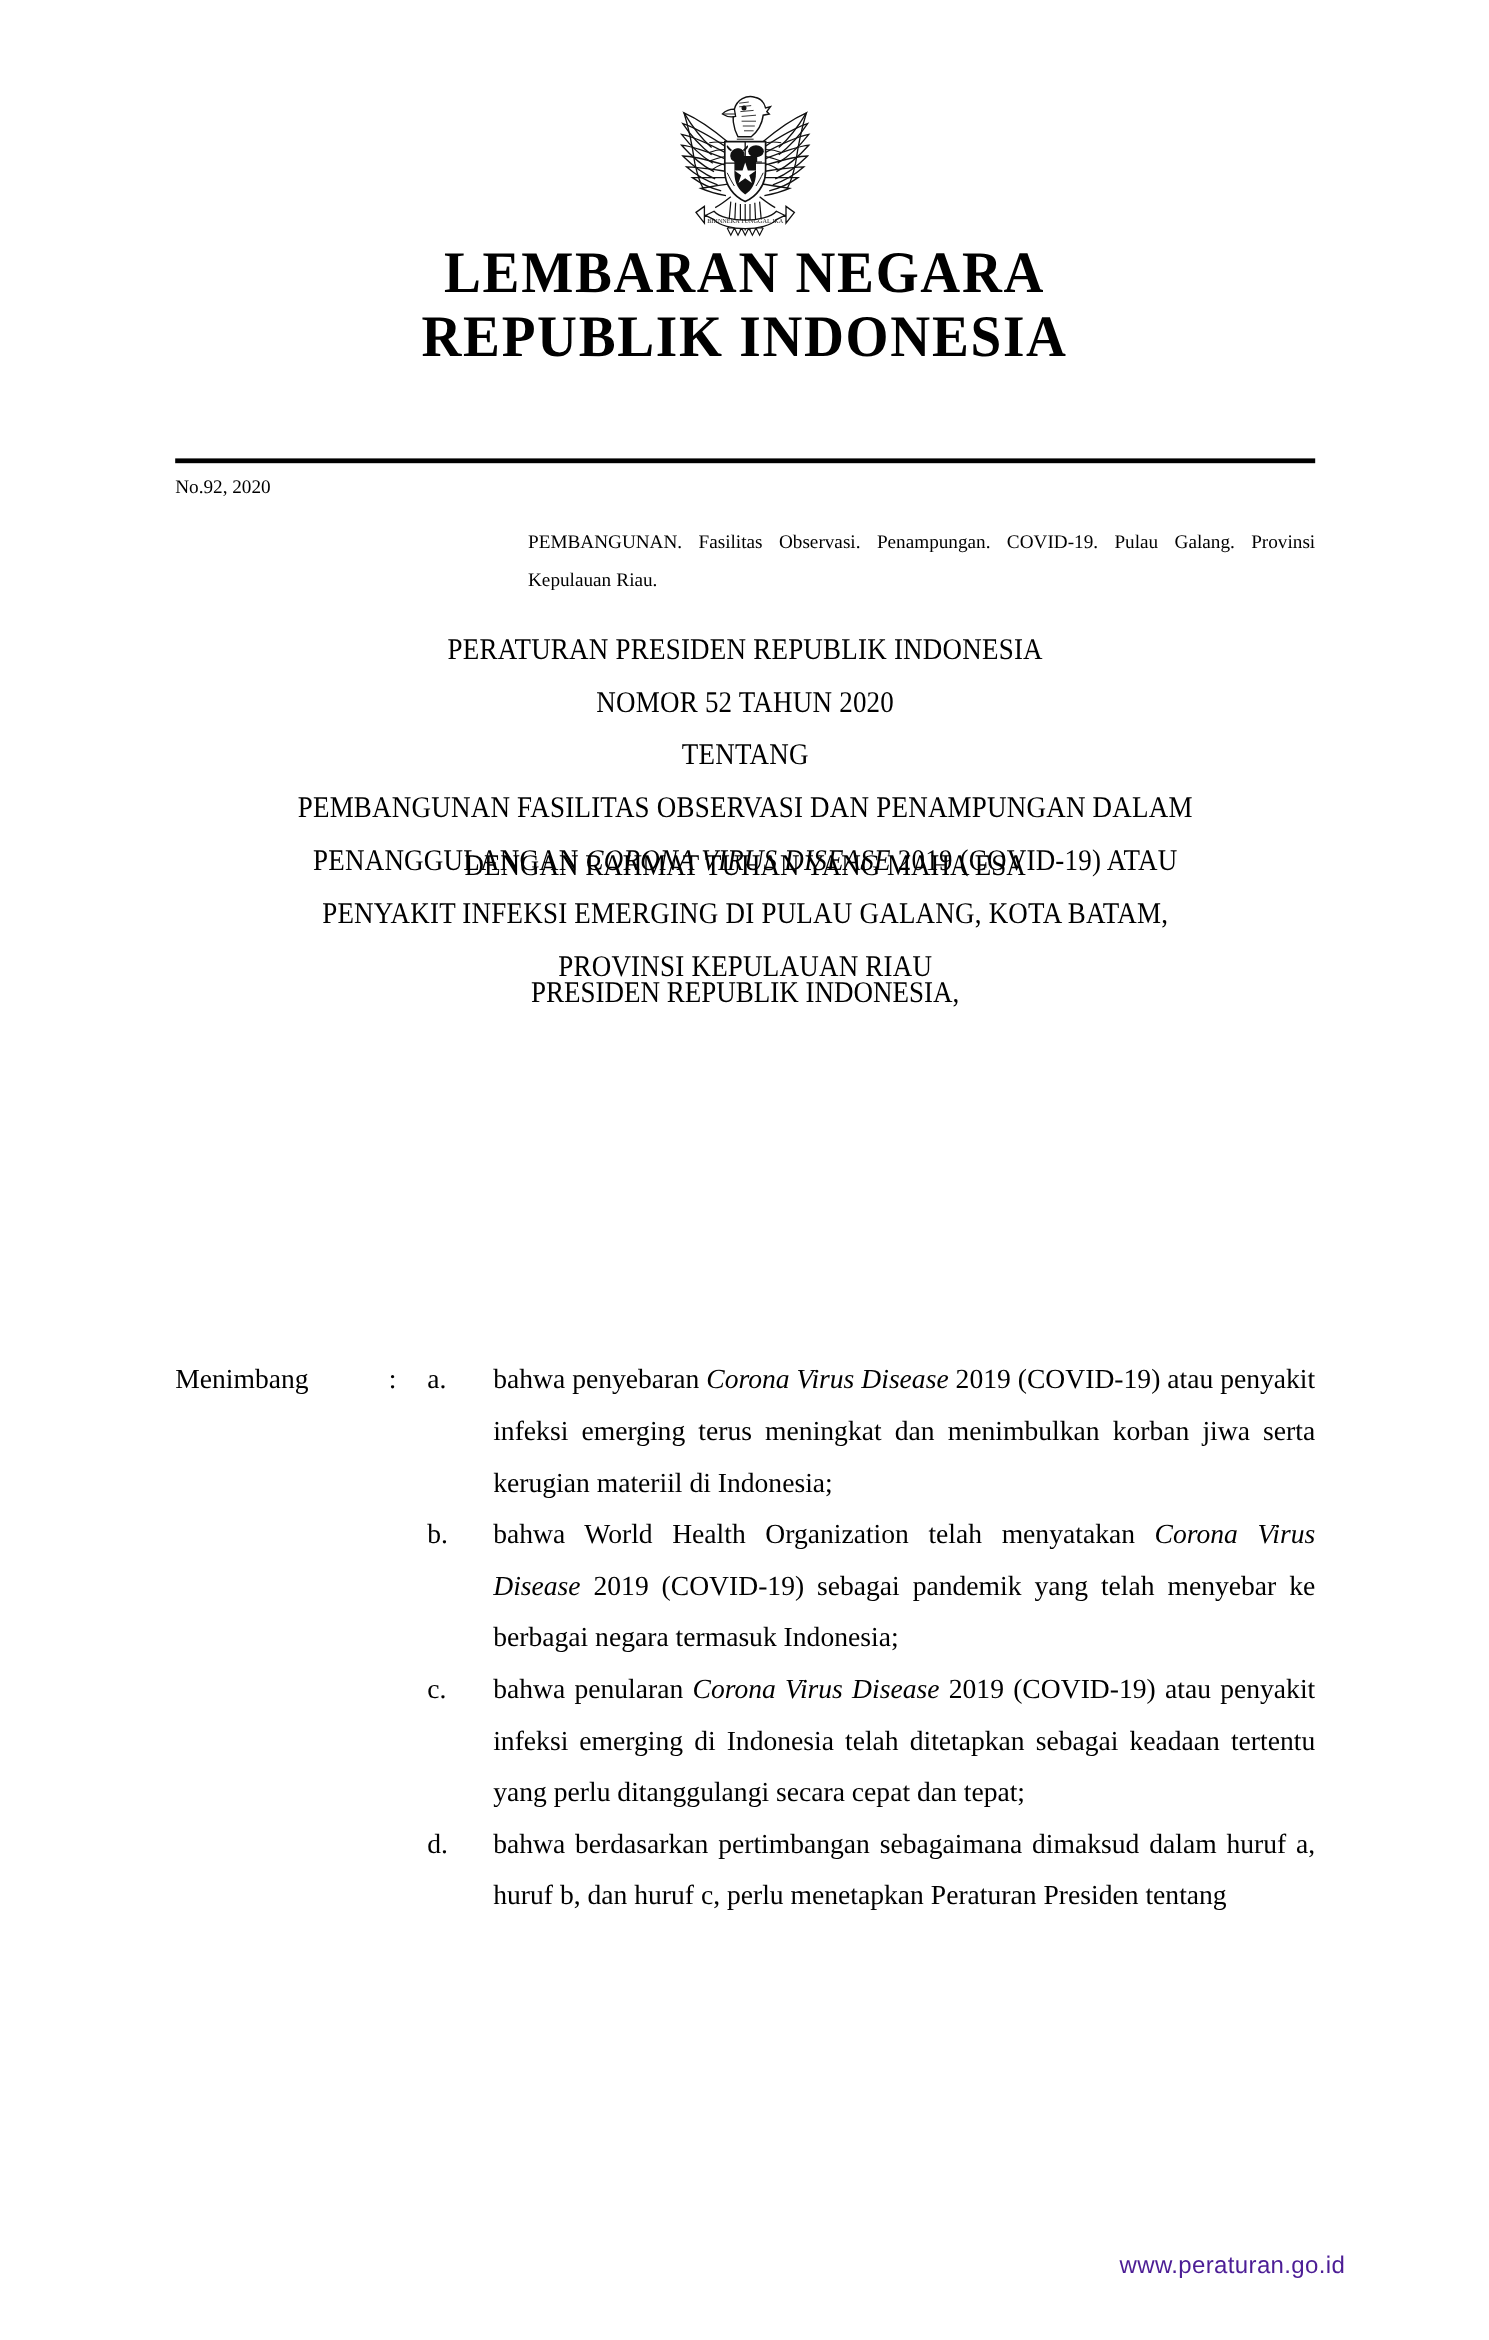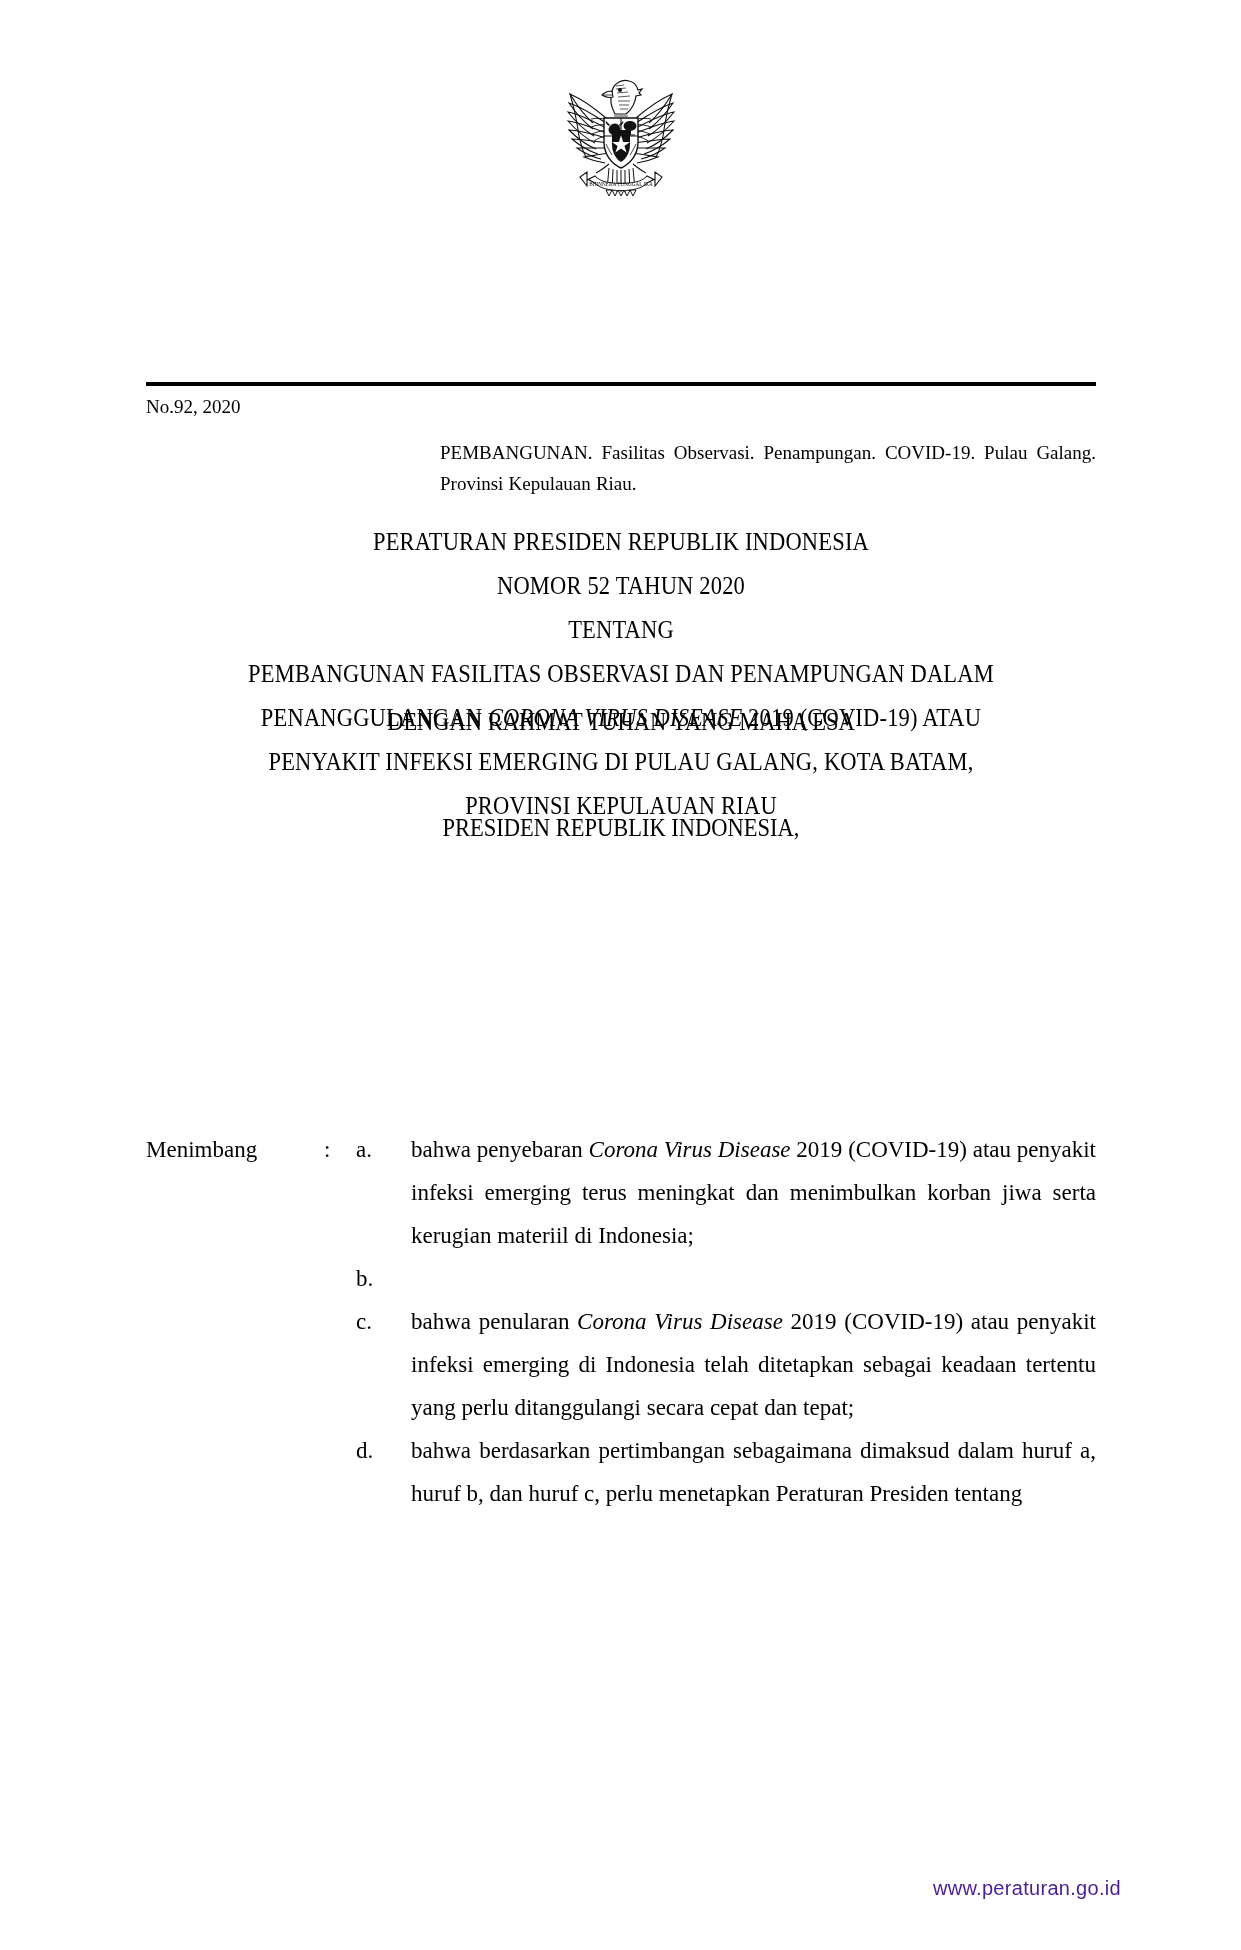--- a/index.html
+++ b/index.html
@@ -59,21 +59,21 @@
   }
 
   
   .catalog {
     position: absolute;
     left: 146px;
     width: 950px;
     top: 391px;
     display: flex;
     align-items: flex-start;
-    font-size: 19px;
+    font-size: 16px;
     line-height: 31px;
   }
   .catalog-no {
     width: 294px;
     flex: 0 0 294px;
     white-space: nowrap;
   }
   .catalog-subject {
     flex: 1 1 auto;
     text-align: justify;
@@ -291,20 +291,24 @@
 
         <g>
           <path d="M34 117 L41 112 L41 120 L49 116 C58 126 92 126 101 116 L109 120 L109 112 L116 117
                    L109 126 L109 119 L101 123 C92 133 58 133 49 123 L41 119 L41 126 Z" fill="#fff" stroke="#111" stroke-width="1.1"></path>
           <text x="75" y="126" font-family="'Liberation Serif', serif" font-size="5.2" text-anchor="middle" fill="#111" stroke="none">BHINNEKA TUNGGAL IKA</text>
         </g>
       </g>
     </svg>
   </div>
 
+  <div class="masthead">
+    <div class="masthead-line">LEMBARAN NEGARA</div>
+    <div class="masthead-line">REPUBLIK INDONESIA</div>
+  </div>
 
   <div class="head-rule"></div>
 
   <div class="catalog">
     <div class="catalog-no">No.92, 2020</div>
     <div class="catalog-subject">PEMBANGUNAN. Fasilitas Observasi. Penampungan. COVID-19. Pulau Galang. Provinsi Kepulauan Riau.</div>
   </div>
 
   <div class="titleblock">
     <div class="title-line">PERATURAN PRESIDEN REPUBLIK INDONESIA</div>
@@ -326,20 +330,21 @@
       <div class="consider-label">Menimbang</div>
       <div class="consider-colon">:</div>
       <div class="consider-letter">a.</div>
       <div class="consider-body"><span>bahwa penyebaran </span><i>Corona Virus Disease</i><span> 2019 (COVID-19) atau penyakit infeksi emerging terus meningkat dan menimbulkan korban jiwa serta kerugian materiil di Indonesia;</span></div>
     </div>
 
     <div class="consider-row continued">
       <div class="consider-label"></div>
       <div class="consider-colon"></div>
       <div class="consider-letter">b.</div>
+      <div class="consider-body"><span>bahwa World Health Organization telah menyatakan </span><i>Corona Virus Disease</i><span> 2019 (COVID-19) sebagai pandemik yang telah menyebar ke berbagai negara termasuk Indonesia;</span></div>
     </div>
 
     <div class="consider-row continued">
       <div class="consider-label"></div>
       <div class="consider-colon"></div>
       <div class="consider-letter">c.</div>
       <div class="consider-body"><span>bahwa penularan </span><i>Corona Virus Disease</i><span> 2019 (COVID-19) atau penyakit infeksi emerging di Indonesia telah ditetapkan sebagai keadaan tertentu yang perlu ditanggulangi secara cepat dan tepat;</span></div>
     </div>
 
     <div class="consider-row continued">

